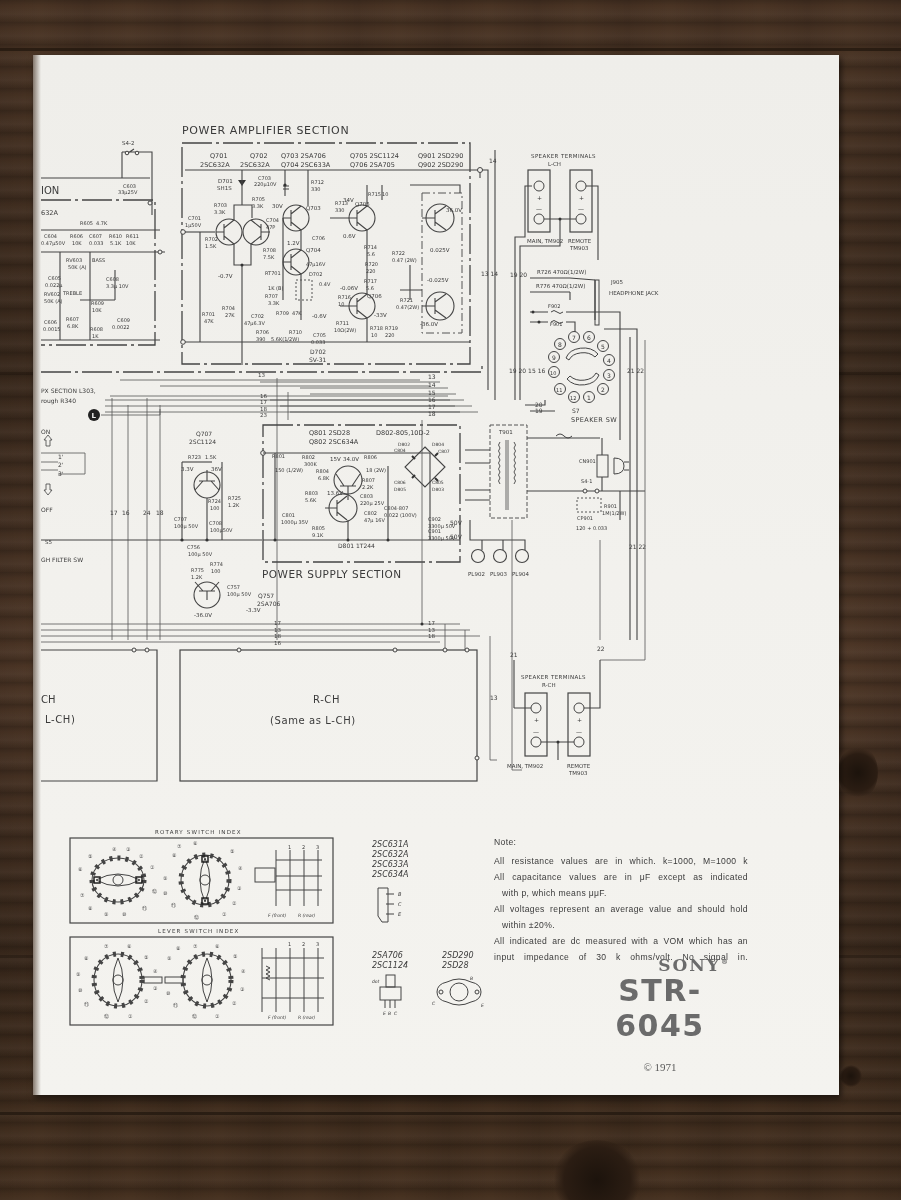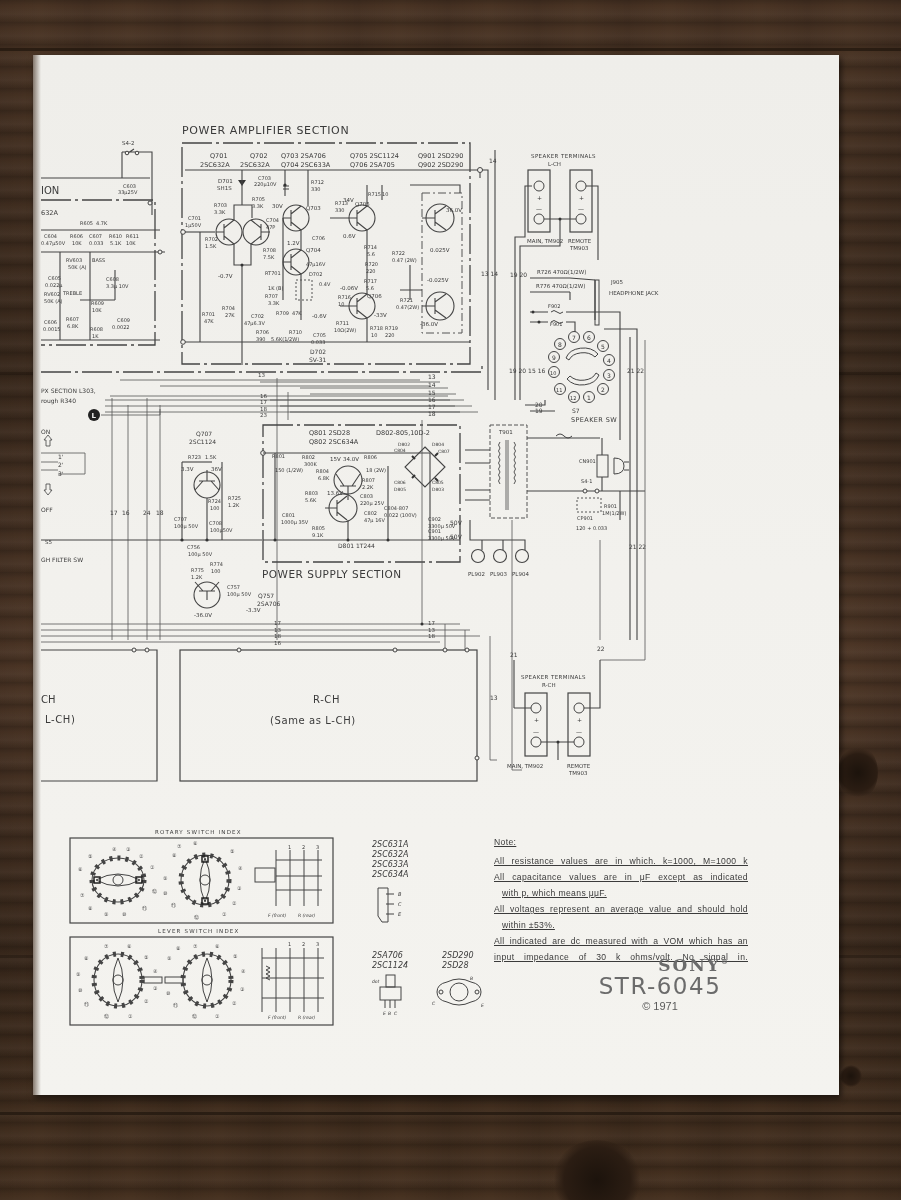--- a/index.html
+++ b/index.html
@@ -24,28 +24,28 @@
   }
   svg.schematic { position:absolute; left:0; top:0; width:901px; height:1200px; }
   .lbl { font-family:"DejaVu Sans", sans-serif; fill:#3a3a3a; }
   .wire { stroke:#444; stroke-width:1.1; fill:none; }
   .wire-thin { stroke:#555; stroke-width:0.8; fill:none; }
   .dash { stroke:#444; stroke-width:1.3; fill:none; stroke-dasharray:30 4 3 4; }
   .box { stroke:#444; stroke-width:1.2; fill:none; }
   .node { fill:#333; }
   .term { fill:#f3f2ee; stroke:#444; stroke-width:1; }
 
-  .note-block { position:absolute; left:494px; top:834px; width:254px; font-family:"Liberation Sans", sans-serif; color:#3b3b3b; font-size:8.6px; line-height:16px; letter-spacing:0.35px;text-decoration:underline; }
+  .note-block { position:absolute; left:494px; top:834px; width:254px; font-family:"Liberation Sans", sans-serif; color:#3b3b3b; font-size:8.6px; line-height:16px; letter-spacing:0.35px; }
   .note-title { font-size:8.6px; margin-bottom:3px; }
   .note-line { text-align:justify; text-align-last:justify; white-space:nowrap; }
   .note-line.last { text-align-last:left;margin-left:8px; }
   .brand { position:absolute; left:590px; top:955px; width:140px; text-align:center; color:#6b6b6b; }
   .brand-sony { font-family:"DejaVu Serif", serif; font-weight:bold; font-size:17px; letter-spacing:2px;text-align:right; }
-  .brand-model { font-family:"DejaVu Sans", sans-serif; font-weight:normal; font-size:23px; letter-spacing:1.5px; margin-top:-2px; }
-  .brand-year { font-family:Liberation Sans, sans-serif; font-size:11px; margin-top:1px; color:#5a5a5a; }
+  .brand-model { font-family:"DejaVu Sans", sans-serif; font-weight:bold; font-size:30px; letter-spacing:1.5px; margin-top:-2px; }
+  .brand-year { font-family:Liberation Serif, serif; font-size:11px; margin-top:18px; color:#5a5a5a; }
 </style>
 </head>
 <body>
 
 <div class="plank-gap" style="top:48px;"></div>
 <div class="plank-gap" style="top:372px;opacity:0.4;"></div>
 <div class="plank-gap" style="top:955px;opacity:0.4;"></div>
 <div class="plank-gap" style="top:1112px;"></div>
 <div class="knot" style="left:552px;top:1140px;width:90px;height:80px;"></div>
 <div class="knot" style="left:838px;top:745px;width:40px;height:55px;"></div>
@@ -676,21 +676,21 @@
     <text class="lbl" x="481" y="1007" font-size="4.5" font-style="italic">E</text>
   </g>
 </svg>
 
 <div class="note-block">
   <div class="note-title">Note:</div>
   <div class="note-line">All resistance values are in which. k=1000, M=1000 k</div>
   <div class="note-line">All capacitance values are in μF except as indicated</div>
   <div class="note-line last">with p, which means μμF.</div>
   <div class="note-line">All voltages represent an average value and should hold</div>
-  <div class="note-line last">within ±53%.</div>
+  <div class="note-line last">within ±20%.</div>
   <div class="note-line">All indicated are dc measured with a VOM which has an</div>
   <div class="note-line">input impedance of 30 k ohms/volt. No signal in.</div>
 </div>
 
 <div class="brand">
   <div class="brand-sony"><span>SONY</span><sup style="font-size:7px;">®</sup></div>
   <div class="brand-model">STR-6045</div>
   <div class="brand-year">© 1971</div>
 </div>
 

